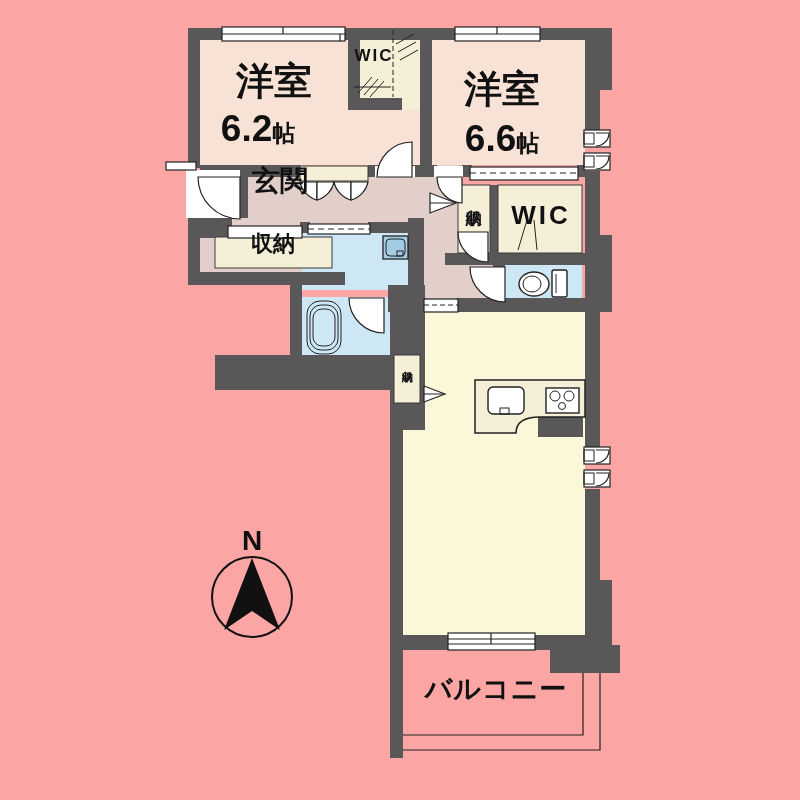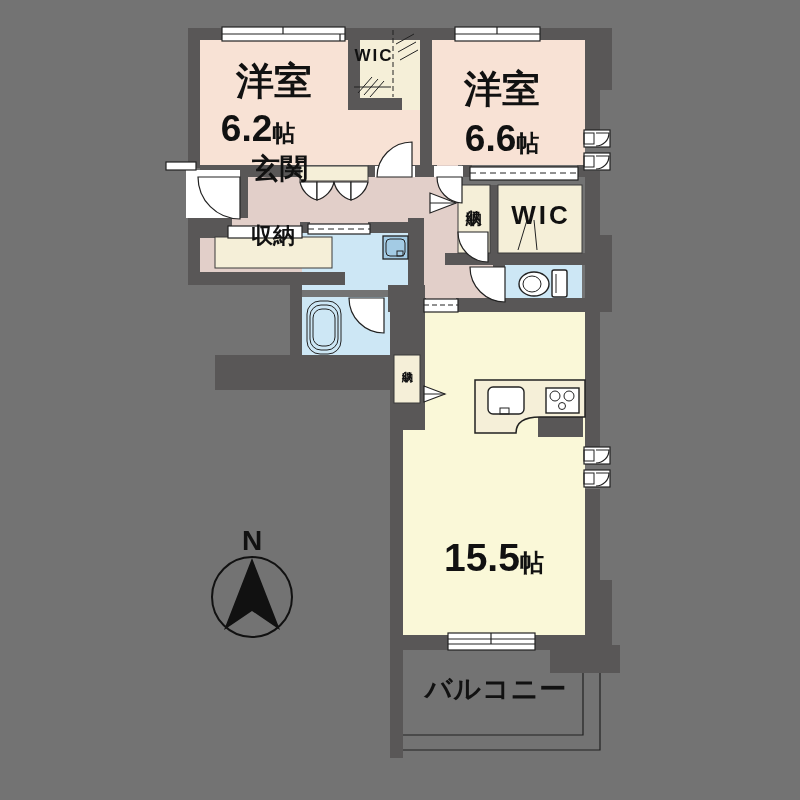--- a/index.html
+++ b/index.html
@@ -1,16 +1,16 @@
 <!DOCTYPE html>
 <html style="--wall: #595757; --room_salmon: #f8e2d5; --room_cream: #f5efd8; --room_yellow: #faf8d8; --hall_mauve: #e2cfc9; --water_blue: #cde7f5; --fixture_blue: #a3cbe4; --line: #222222; --text: #111111;"><head>
 <meta charset="utf-8">
 <style>
   html,body{margin:0;padding:0;background:#ffffff;}
-  #stage{position:relative;width:800px;height:800px;background:#737373;overflow:hidden;
+  #stage{position:relative;width:800px;height:800px;background:#fca5a5;overflow:hidden;
          font-family:"Liberation Sans","DejaVu Sans",sans-serif;}
   #plan-svg{position:absolute;left:0;top:0;}
   .wall{fill:var(--wall);}
   .salmon{fill:var(--room_salmon);}
   .cream{fill:var(--room_cream);stroke:#3a3a3a;stroke-width:1;}
   .creamplain{fill:var(--room_cream);}
   .yellow{fill:var(--room_yellow);}
   .mauve{fill:var(--hall_mauve);}
   .blue{fill:var(--water_blue);}
   .wsym{fill:#ffffff;stroke:var(--line);stroke-width:1.2;}
@@ -247,33 +247,31 @@
   <div class="lbl" style="left:204px;top:62px;width:140px;font-size:38px">
     <span>洋室</span></div>
   <div class="lbl" style="left:188px;top:110px;width:140px;font-size:37px">
     <span>6.2</span><span class="unit">帖</span></div>
 
   <div class="lbl" style="left:432px;top:70px;width:140px;font-size:38px">
     <span>洋室</span></div>
   <div class="lbl" style="left:432px;top:120px;width:140px;font-size:37px">
     <span>6.6</span><span class="unit">帖</span></div>
 
-  <div class="lbl" style="left:414px;top:538px;width:160px;font-size:39px">
-    <span>15.5</span><span class="unit">帖</span></div>
-
-  <div class="lbl" style="left:230px;top:154px;width:100px;font-size:28px">
+
+  <div class="lbl" style="left:230px;top:166px;width:100px;font-size:28px">
     <span>玄関</span></div>
 
   <div class="lbl" style="left:348px;top:47px;width:52px;font-size:17px;letter-spacing:2px">
     <span>WIC</span></div>
 
   <div class="lbl" style="left:502px;top:202px;width:78px;font-size:26px;letter-spacing:3px">
     <span>WIC</span></div>
 
-  <div class="lbl" style="left:238px;top:224px;width:70px;font-size:22px">
+  <div class="lbl" style="left:238px;top:232px;width:70px;font-size:22px">
     <span>収納</span></div>
 
   <div class="lbl vlbl" style="left:465px;top:197px;font-size:16px">
     <span>収納</span></div>
 
   <div class="lbl vlbl" style="left:401px;top:362px;font-size:11px">
     <span>収納</span></div>
 
   <div class="lbl" style="left:398px;top:675px;width:196px;font-size:27px;letter-spacing:1px">
     <span>バルコニー</span></div>

